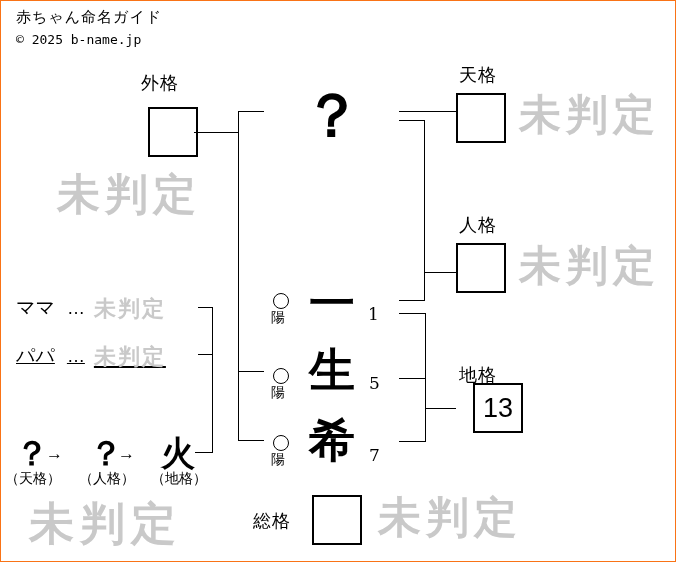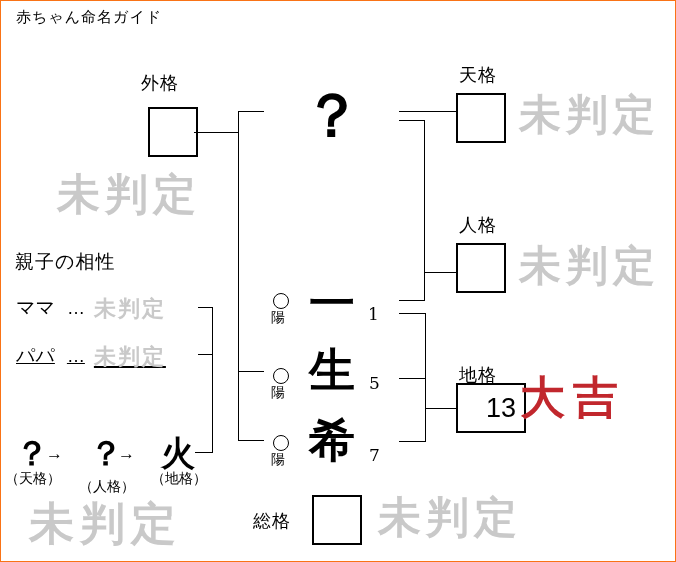--- a/index.html
+++ b/index.html
@@ -46,36 +46,36 @@
   .gog-val{font-family:"DejaVu Serif", serif;font-weight:bold;font-size:34px;line-height:36px;}
   .gog-lbl{position:absolute;width:60px;text-align:center;font-size:14px;white-space:nowrap;}
   .gog-arrow{position:absolute;font-size:17px;line-height:17px;}
 </style>
 </head>
 <body>
 
 <div class="page">
 
   <div class="abs" style="left:15px;top:7px;font-size:15px;letter-spacing:1px;">赤ちゃん命名ガイド</div>
+  <div class="abs" style="left:15px;top:31px;font-size:13px;font-family:'DejaVu Sans Mono', monospace;">© 2025 b-name.jp</div>
 
   <div class="flabel" style="left:140px;top:70px;">外格</div>
   <div class="fbox" style="left:147px;top:106px;"></div>
   <div class="wm" style="left:56px;top:172px;font-size:43px;letter-spacing:5px;color:#c9c9c9;">未判定</div>
 
   <div class="flabel" style="left:458px;top:62px;">天格</div>
   <div class="fbox" style="left:455px;top:92px;"></div>
   <div class="wm" style="left:518px;top:93px;font-size:42px;letter-spacing:5px;color:#c9c9c9;">未判定</div>
 
   <div class="flabel" style="left:458px;top:212px;">人格</div>
   <div class="fbox" style="left:455px;top:242px;"></div>
   <div class="wm" style="left:518px;top:244px;font-size:42px;letter-spacing:5px;color:#c9c9c9;">未判定</div>
 
   <div class="flabel" style="left:458px;top:362px;">地格</div>
-  <div class="fbox" style="left:455px;top:382px;padding-left:20px;">13</div>
-  <div class="wm" style="left:519px;top:374px;font-size:45px;letter-spacing:8px;color:#c1272d;">大吉</div>
+  <div class="fbox" style="left:472px;top:382px;">13</div>
 
   <div class="flabel" style="left:252px;top:508px;">総格</div>
   <div class="fbox" style="left:311px;top:494px;"></div>
   <div class="wm" style="left:377px;top:495px;font-size:43px;letter-spacing:5px;color:#c9c9c9;">未判定</div>
 
   <div class="abs serifbig" style="left:301px;top:82px;width:58px;text-align:center;font-size:60px;line-height:64px;">？</div>
 
   <span class="yy-circle" style="left:272px;top:292px;"></span>
   <span class="yy-label" style="left:270px;top:309px;">陽</span>
   <div class="kanji" style="left:304px;top:278px;">一</div>
@@ -84,21 +84,20 @@
   <span class="yy-circle" style="left:272px;top:367px;"></span>
   <span class="yy-label" style="left:270px;top:384px;">陽</span>
   <div class="kanji" style="left:304px;top:345px;">生</div>
   <span class="strokes" style="left:368px;top:374px;">5</span>
 
   <span class="yy-circle" style="left:272px;top:434px;"></span>
   <span class="yy-label" style="left:270px;top:451px;">陽</span>
   <div class="kanji" style="left:304px;top:415px;">希</div>
   <span class="strokes" style="left:368px;top:446px;">7</span>
 
-  <div class="abs" style="left:14px;top:248px;font-size:19px;letter-spacing:1px;">親子の相性</div>
 
   <div class="compat-row" style="left:15px;top:294px;justify-content:flex-end;">
     <span class="lbl">ママ</span>
     <span class="dots">…</span>
     <span class="wm" style="position:static;font-size:22px;letter-spacing:2px;color:#c9c9c9;">未判定</span>
   </div>
 
   <div class="compat-row" style="left:15px;top:342px;text-decoration:underline;">
     <span class="lbl">パパ</span>
     <span class="dots">…</span>
@@ -112,21 +111,21 @@
   <div class="gog-col" style="left:76px;top:434px;">
     <span class="gog-val">？</span>
   </div>
   <div class="gog-col" style="left:148px;top:434px;">
     <span class="gog-val">火</span>
   </div>
   <span class="gog-arrow" style="left:45px;top:444px;">→</span>
   <span class="gog-arrow" style="left:117px;top:444px;">→</span>
 
   <div class="gog-lbl" style="left:2px;top:469px;">（天格）</div>
-  <div class="gog-lbl" style="left:76px;top:469px;margin-top:8px;">（人格）</div>
+  <div class="gog-lbl" style="left:76px;top:469px;">（人格）</div>
   <div class="gog-lbl" style="left:148px;top:469px;">（地格）</div>
 
   <div class="wm" style="left:28px;top:500px;font-size:45px;letter-spacing:6px;color:#c9c9c9;">未判定</div>
 
   <div class="ln" style="left:211px;top:306px;width:1px;height:146px;"></div>
   <div class="ln" style="left:197px;top:306px;width:14px;height:1px;"></div>
   <div class="ln" style="left:197px;top:353px;width:14px;height:1px;"></div>
   <div class="ln" style="left:194px;top:451px;width:17px;height:1px;"></div>
 
   <div class="ln" style="left:237px;top:110px;width:1px;height:330px;"></div>

